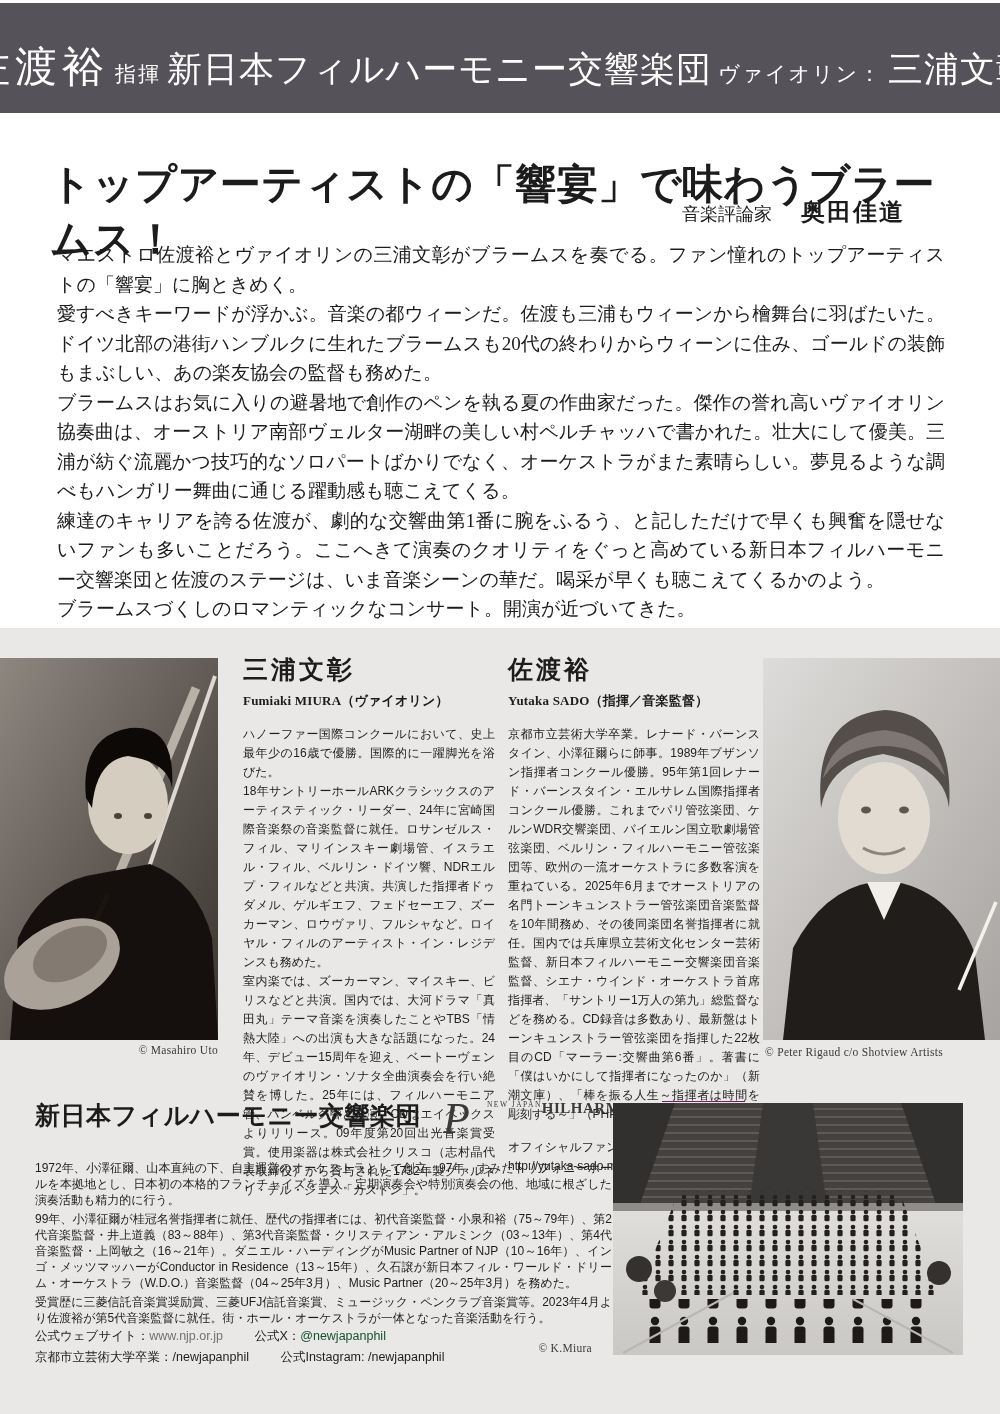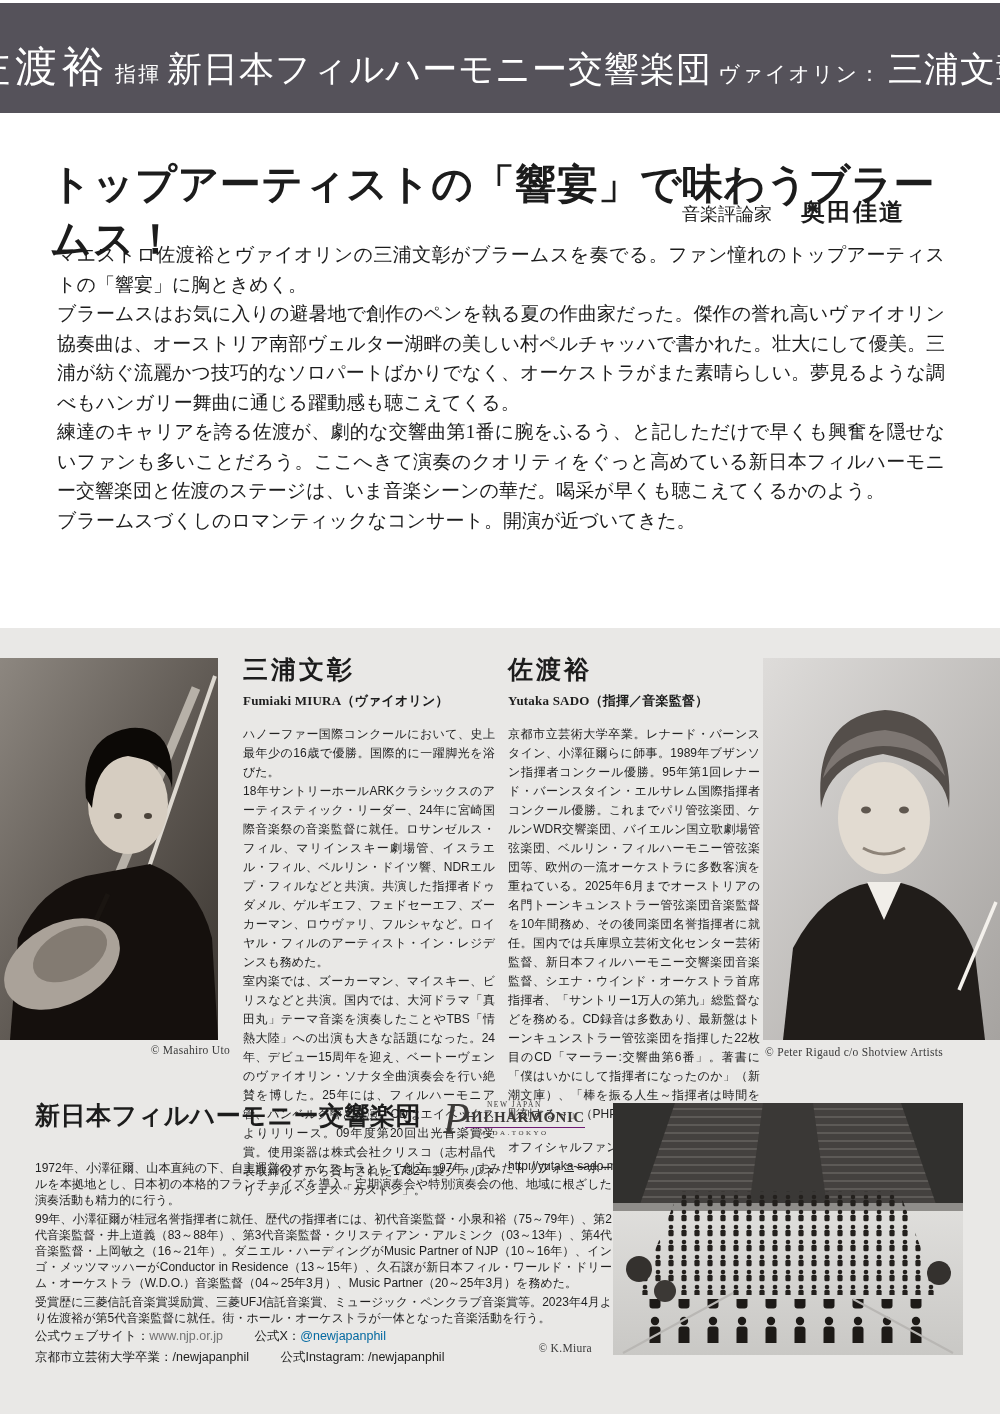--- a/index.html
+++ b/index.html
@@ -29,21 +29,21 @@
   .p-romaji{font-size:13px;font-weight:700;margin:7px 0 0 0;letter-spacing:0.2px;}
   .p-bio{margin-top:15px;font-family:"Liberation Sans","DejaVu Sans",sans-serif;
          font-size:12px;line-height:19px;text-align:justify;color:#222;}
   .p-bio p{margin:0;}
   .fansite{margin-top:14px;font-family:"Liberation Sans","DejaVu Sans",sans-serif;font-size:12px;line-height:19px;color:#222;}
   .fansite a{color:#222;text-decoration:none;}
   
   .orch-heading{position:absolute;left:35px;top:1099px;font-size:25px;font-weight:600;letter-spacing:0.5px;margin:0;}
   .njp-logo{position:absolute;left:443px;top:1100px;display:flex;align-items:flex-start;color:#3c3a38;}
   .logo-p{font-size:44px;font-style:italic;line-height:0.85;margin-right:-5px;}
-  .logo-right{display:flex;flex-direction:column;}
+  .logo-right{display:flex;flex-direction:row;}
   .logo-top{font-size:7.5px;letter-spacing:1.5px;margin-left:22px;}
   .logo-main{font-size:15px;letter-spacing:0.5px;font-weight:600;}
   .logo-sub{font-size:7px;letter-spacing:2.5px;border-top:1px solid #701a75;margin-top:1px;padding-top:1px;text-align:left;}
   .orch-text{position:absolute;left:35px;top:1161px;width:577px;font-family:"Liberation Sans","DejaVu Sans",sans-serif;
              font-size:12px;line-height:15.8px;text-align:justify;color:#1e1e1e;}
   .orch-text p{margin:0 0 4px 0;}
   .orch-links{position:absolute;left:35px;top:1326px;width:575px;font-family:"Liberation Sans","DejaVu Sans",sans-serif;
               font-size:12.5px;line-height:21px;color:#1e1e1e;}
   .orch-links .pair{margin-right:28px;}
 </style>
@@ -63,20 +63,21 @@
   </div>
 
   <h1 class="main-title">トップアーティストの「響宴」で味わうブラームス！</h1>
   <div class="byline">
     <span class="byline-role">音楽評論家</span>
     <span class="byline-name">奥田佳道</span>
   </div>
 
   <div class="essay">
     <p>マエストロ佐渡裕とヴァイオリンの三浦文彰がブラームスを奏でる。ファン憧れのトップアーティストの「響宴」に胸ときめく。</p>
+    <p>愛すべきキーワードが浮かぶ。音楽の都ウィーンだ。佐渡も三浦もウィーンから檜舞台に羽ばたいた。ドイツ北部の港街ハンブルクに生れたブラームスも20代の終わりからウィーンに住み、ゴールドの装飾もまぶしい、あの楽友協会の監督も務めた。</p>
     <p>ブラームスはお気に入りの避暑地で創作のペンを執る夏の作曲家だった。傑作の誉れ高いヴァイオリン協奏曲は、オーストリア南部ヴェルター湖畔の美しい村ペルチャッハで書かれた。壮大にして優美。三浦が紡ぐ流麗かつ技巧的なソロパートばかりでなく、オーケストラがまた素晴らしい。夢見るような調べもハンガリー舞曲に通じる躍動感も聴こえてくる。</p>
     <p>練達のキャリアを誇る佐渡が、劇的な交響曲第1番に腕をふるう、と記しただけで早くも興奮を隠せないファンも多いことだろう。ここへきて演奏のクオリティをぐっと高めている新日本フィルハーモニー交響楽団と佐渡のステージは、いま音楽シーンの華だ。喝采が早くも聴こえてくるかのよう。</p>
     <p>ブラームスづくしのロマンティックなコンサート。開演が近づいてきた。</p>
   </div>
 
   <div class="gray-bg"></div>
 
   <svg class="photo" style="left:0;top:658px;" width="218" height="382" viewBox="0 0 218 382" role="img">
     <defs>
       <linearGradient id="gm" x1="0" y1="0" x2="1" y2="1">
@@ -90,21 +91,21 @@
     <line x1="100" y1="262" x2="196" y2="30" stroke="#b7b1a8" stroke-width="9"></line>
     <path d="M10 382 L18 280 Q40 230 86 218 L150 206 Q198 224 212 280 L218 382 Z" fill="#15100d"></path>
     <ellipse cx="128" cy="146" rx="40" ry="50" fill="#d6cdc1"></ellipse>
     <path d="M86 140 Q80 78 130 70 Q176 66 172 130 Q168 104 128 98 Q96 102 92 150 Z" fill="#0c0906"></path>
     <ellipse cx="118" cy="158" rx="4" ry="3" fill="#4a423a"></ellipse>
     <ellipse cx="148" cy="158" rx="4" ry="3" fill="#4a423a"></ellipse>
     <ellipse cx="62" cy="306" rx="62" ry="40" transform="rotate(-28 62 306)" fill="#aaa299"></ellipse>
     <ellipse cx="70" cy="296" rx="40" ry="24" transform="rotate(-28 70 296)" fill="#837b72"></ellipse>
     <path d="M96 262 L108 236" stroke="#1a1511" stroke-width="5"></path>
   </svg>
-  <div class="credit" style="left:16px;top:1044px;width:214px;text-align:right;">© Masahiro Uto</div>
+  <div class="credit" style="left:4px;top:1044px;width:214px;text-align:right;">© Masahiro Uto</div>
 
   <div class="profile-col" style="left:243px;top:656px;">
     <h2 class="p-name">三浦文彰</h2>
     <p class="p-romaji">Fumiaki MIURA（ヴァイオリン）</p>
     <div class="p-bio">
       <p>ハノーファー国際コンクールにおいて、史上最年少の16歳で優勝。国際的に一躍脚光を浴びた。</p>
       <p>18年サントリーホールARKクラシックスのアーティスティック・リーダー、24年に宮崎国際音楽祭の音楽監督に就任。ロサンゼルス・フィル、マリインスキー劇場管、イスラエル・フィル、ベルリン・ドイツ響、NDRエルプ・フィルなどと共演。共演した指揮者ドゥダメル、ゲルギエフ、フェドセーエフ、ズーカーマン、ロウヴァリ、フルシャなど。ロイヤル・フィルのアーティスト・イン・レジデンスも務めた。</p>
       <p>室内楽では、ズーカーマン、マイスキー、ビリスなどと共演。国内では、大河ドラマ「真田丸」テーマ音楽を演奏したことやTBS「情熱大陸」への出演も大きな話題になった。24年、デビュー15周年を迎え、ベートーヴェンのヴァイオリン・ソナタ全曲演奏会を行い絶賛を博した。25年には、フィルハーモニア管、バンベルク響と共演。CDはエイベックスよりリリース。09年度第20回出光音楽賞受賞。使用楽器は株式会社クリスコ（志村晶代表取締役）から貸与された1732年製グァルネリ・デル・ジェス「カストン」。</p>
     </div>
   </div>
@@ -156,21 +157,21 @@
     <p>99年、小澤征爾が桂冠名誉指揮者に就任、歴代の指揮者には、初代音楽監督・小泉和裕（75～79年）、第2代音楽監督・井上道義（83～88年）、第3代音楽監督・クリスティアン・アルミンク（03～13年）、第4代音楽監督・上岡敏之（16～21年）。ダニエル・ハーディングがMusic Partner of NJP（10～16年）、インゴ・メッツマッハーがConductor in Residence（13～15年）、久石譲が新日本フィル・ワールド・ドリーム・オーケストラ（W.D.O.）音楽監督（04～25年3月）、Music Partner（20～25年3月）を務めた。</p>
     <p>受賞歴に三菱信託音楽賞奨励賞、三菱UFJ信託音楽賞、ミュージック・ペンクラブ音楽賞等。2023年4月より佐渡裕が第5代音楽監督に就任。街・ホール・オーケストラが一体となった音楽活動を行う。</p>
   </div>
 
   <div class="orch-links">
     <div>
       <span class="pair">
         <span>公式ウェブサイト：</span><a href="#" style="color:#737373;text-decoration:none;">www.njp.or.jp</a>
       </span>
       <span class="pair">
-        <span>公式X：</span><a href="#" style="color:#0369a1;text-decoration:none;">@newjapanphil</a>
+        <span>公式X：</span><a href="#" style="color:#14532d;text-decoration:none;">@newjapanphil</a>
       </span>
     </div>
     <div>
       <span class="pair">
         <span>京都市立芸術大学卒業：</span><a href="#" style="color:#1e1e1e;text-decoration:none;">/newjapanphil</a>
       </span>
       <span class="pair">
         <span>公式Instagram: </span><a href="#" style="color:#1e1e1e;text-decoration:none;">/newjapanphil</a>
       </span>
     </div>

